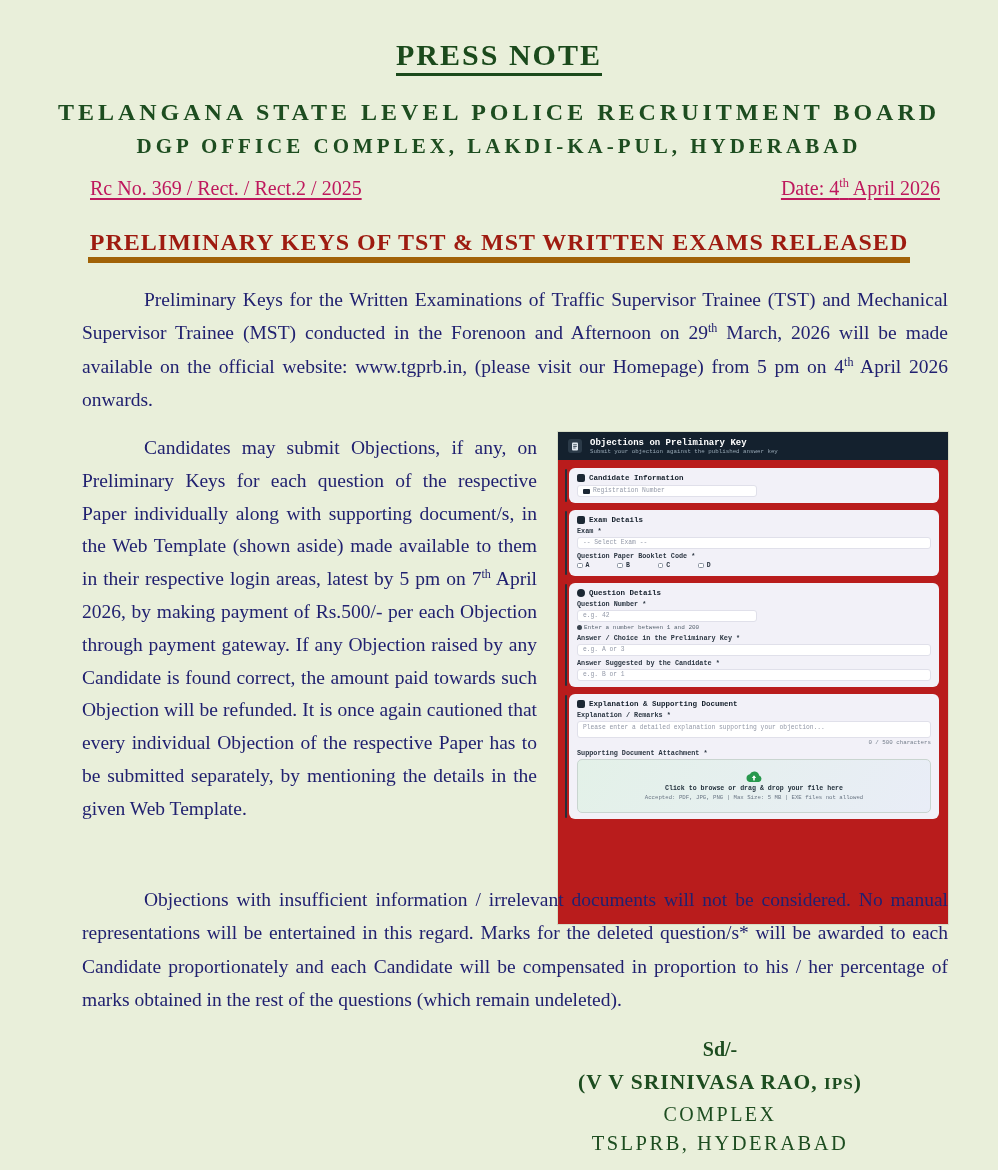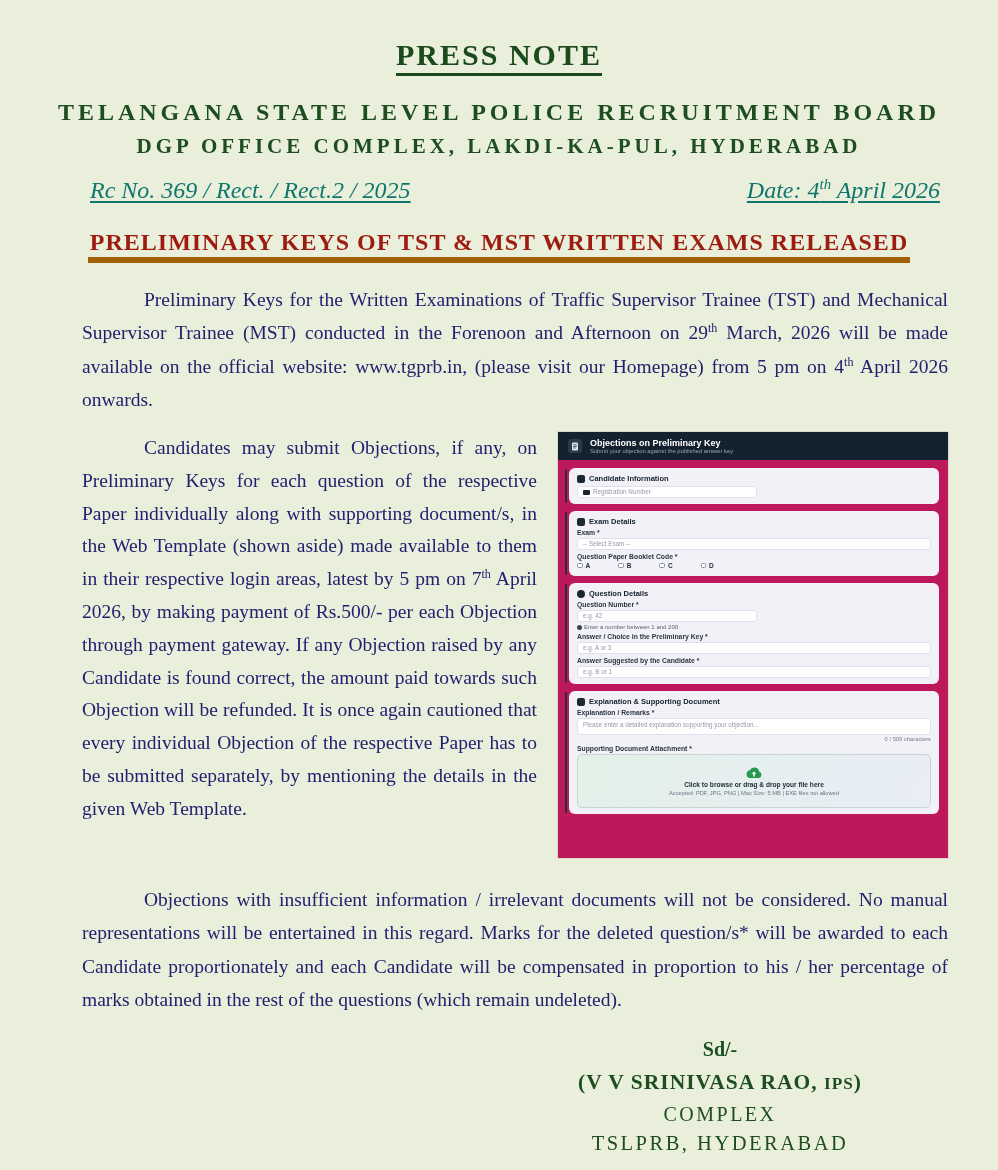--- a/index.html
+++ b/index.html
@@ -21,21 +21,21 @@
     position:absolute; top:99px; left:0; width:100%; text-align:center;
     font-size:24px; font-weight:bold; letter-spacing:4px; color:#1d4d20;
   }
   .board2 {
     position:absolute; top:134px; left:0; width:100%; text-align:center;
     font-size:21px; font-weight:bold; letter-spacing:4px; color:#1d4d20;
   }
   .ref-row {
     position:absolute; top:177px; left:90px; right:58px;
     display:flex; justify-content:space-between; align-items:baseline;
-    font-size:24px; color:#0f766e;font-style:italic;
+    font-size:20px; color:#be185d;
   }
   .ref-row .u { text-decoration:underline; text-underline-offset:3px; }
   .headline {
     position:absolute; top:229px; left:0; width:100%; text-align:center;
   }
   .headline span {
     display:inline-block; font-size:24px; font-weight:bold; letter-spacing:1px;
     color:#9e1b10; border-bottom:6px solid #a16207; padding:0 2px 1px;
   }
   
@@ -59,22 +59,22 @@
     position:absolute; top:1038px; left:540px; width:360px;
     text-align:center; color:#1d4d20;
   }
   .sig-sd   { font-size:20px; font-weight:bold; margin-bottom:9px; }
   .sig-name { font-size:21.5px; font-weight:bold; margin-bottom:8px; letter-spacing:1px; }
   .sig-name .sm { font-size:0.8em; }
   .sig-title{ font-size:20px; letter-spacing:2.5px; margin-bottom:6px; }
   .sig-org  { font-size:20.5px; letter-spacing:2.5px; }
   
   .wt {
-    width:390px; height:426px; overflow:hidden; background:#be185d;
-    font-family:Liberation Sans, sans-serif; color:#1b2733;
+    width:390px; height:492px; overflow:hidden; background:#b91c1c;
+    font-family:Liberation Mono, monospace; color:#1b2733;
     box-shadow:0 0 0 1px #d6dcc6; flex-shrink:0;
   }
   .wt-header {
     height:28px; background:#14212e; display:flex; align-items:center;
     gap:8px; padding:0 10px;
   }
   .wt-hicon {
     width:14px; height:14px; background:#2b3a48; border-radius:3px;
     display:flex; align-items:center; justify-content:center; flex-shrink:0;
   }

